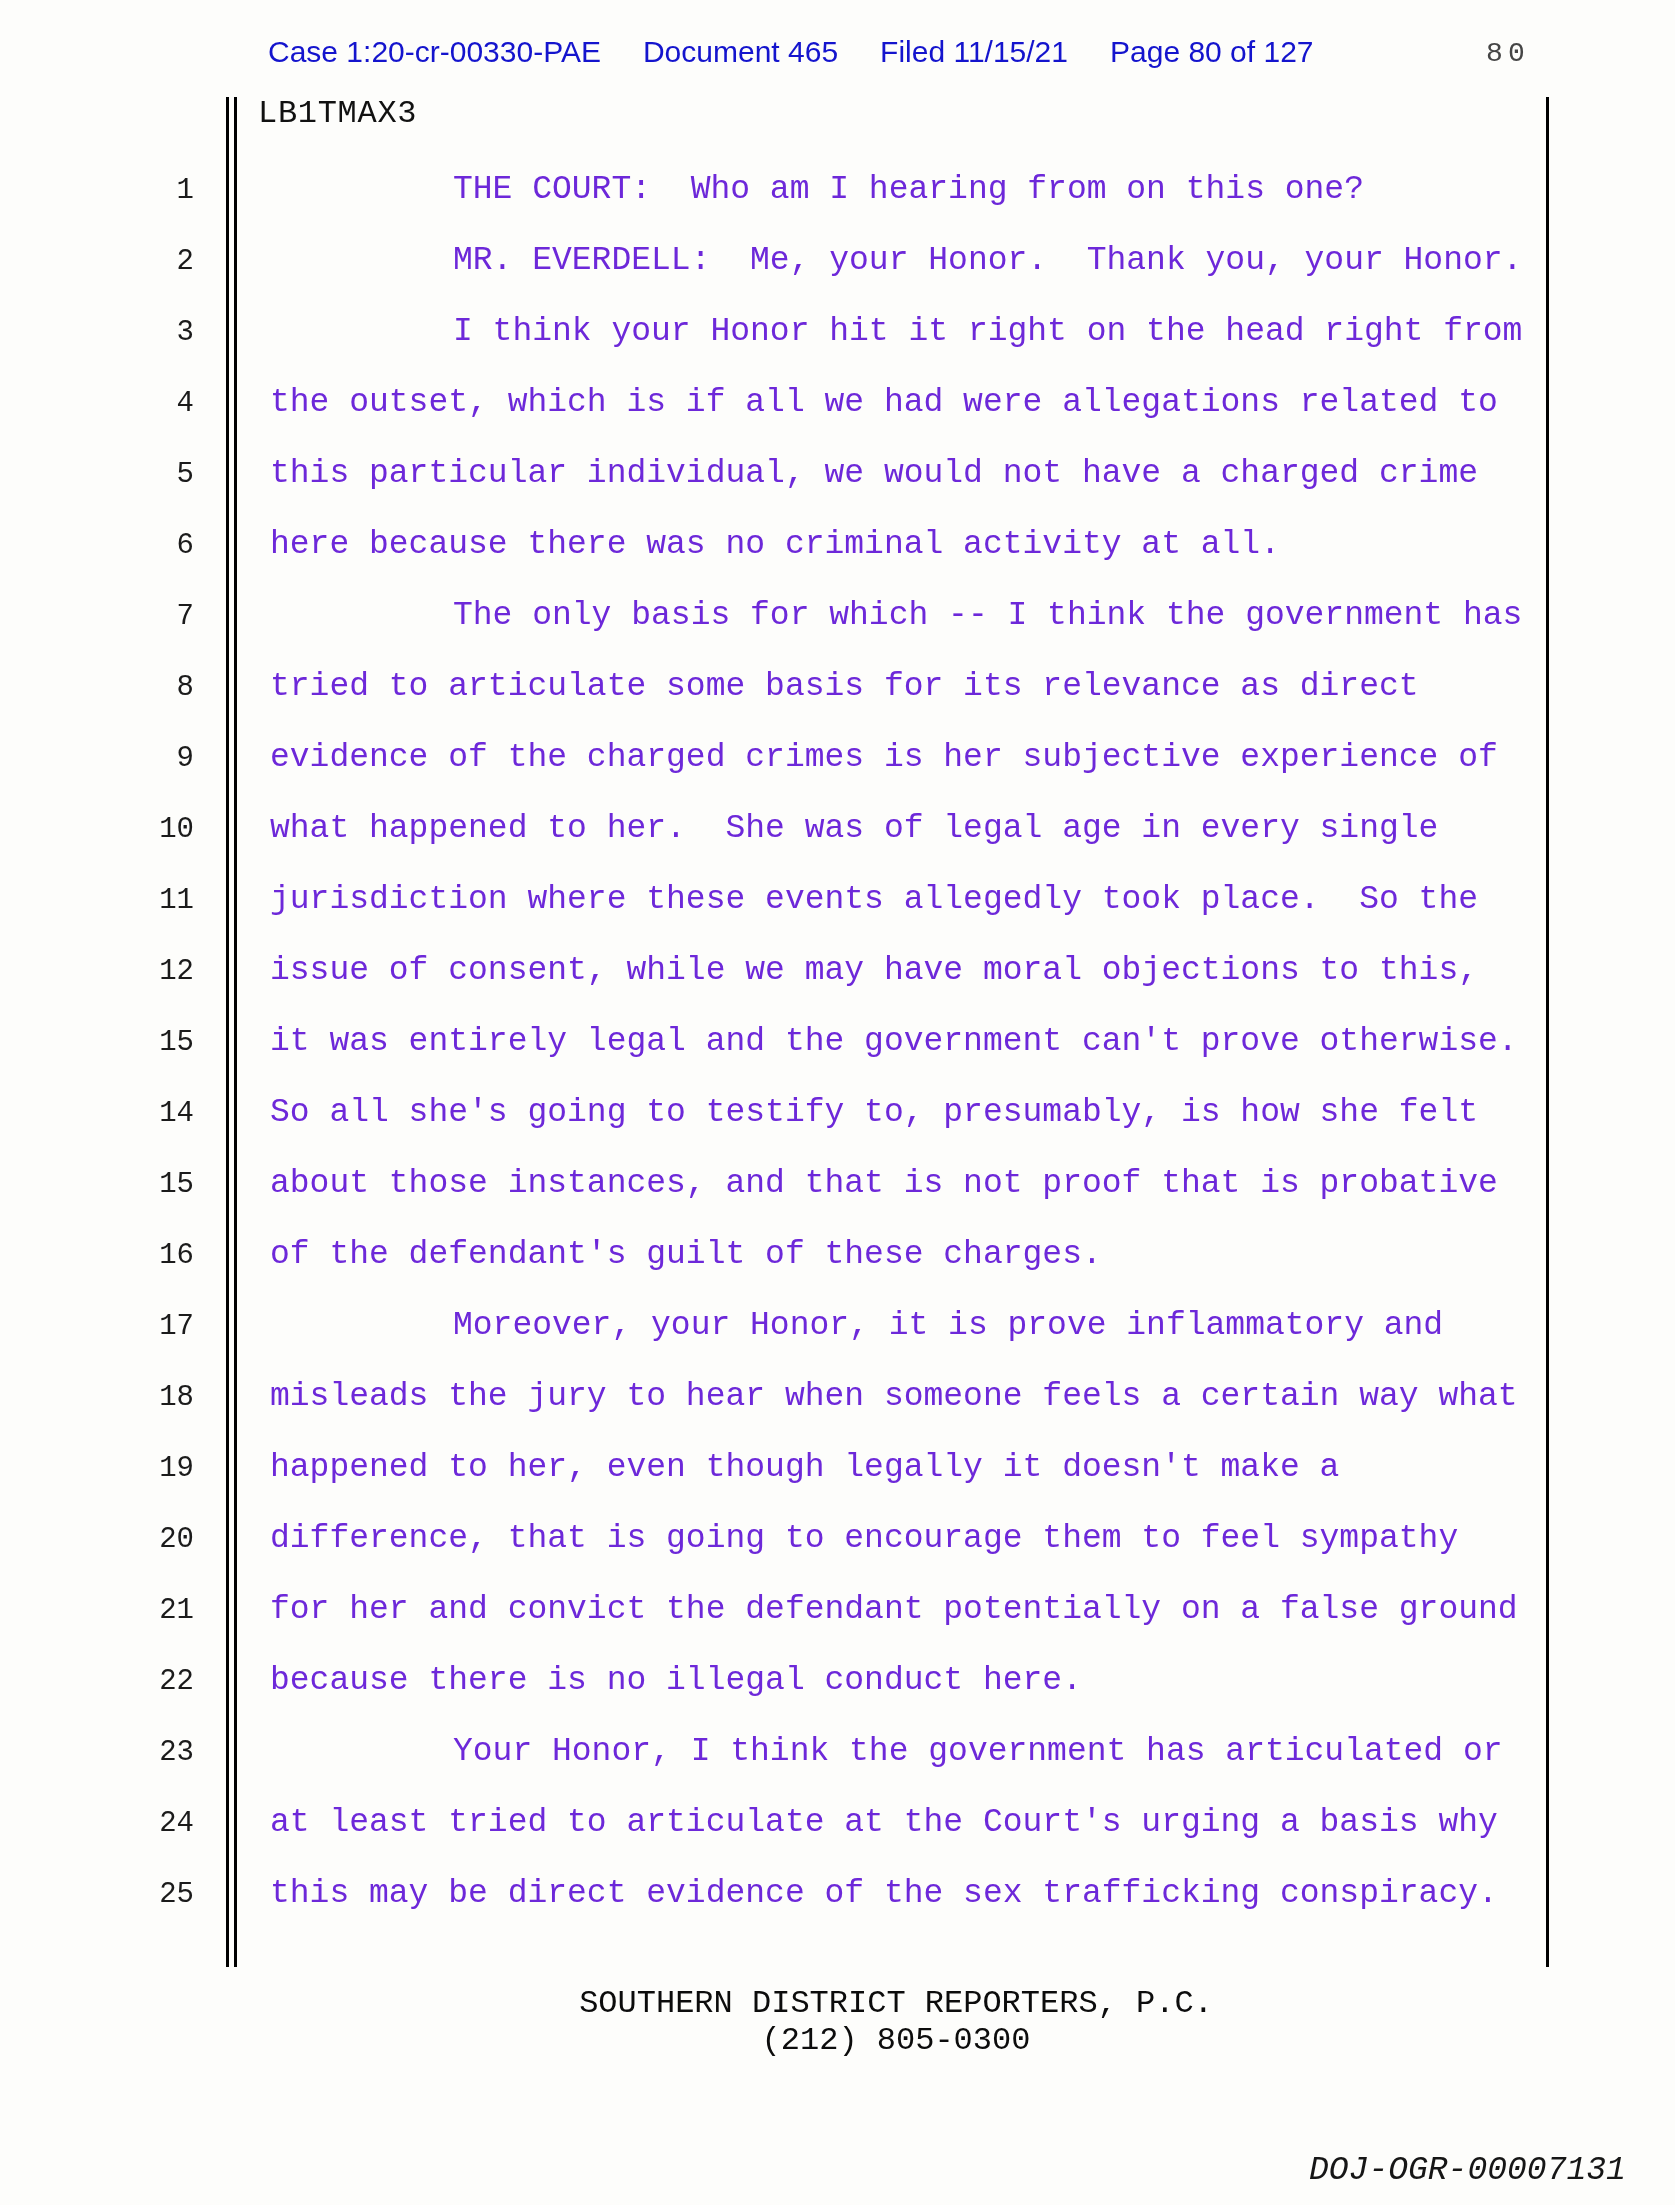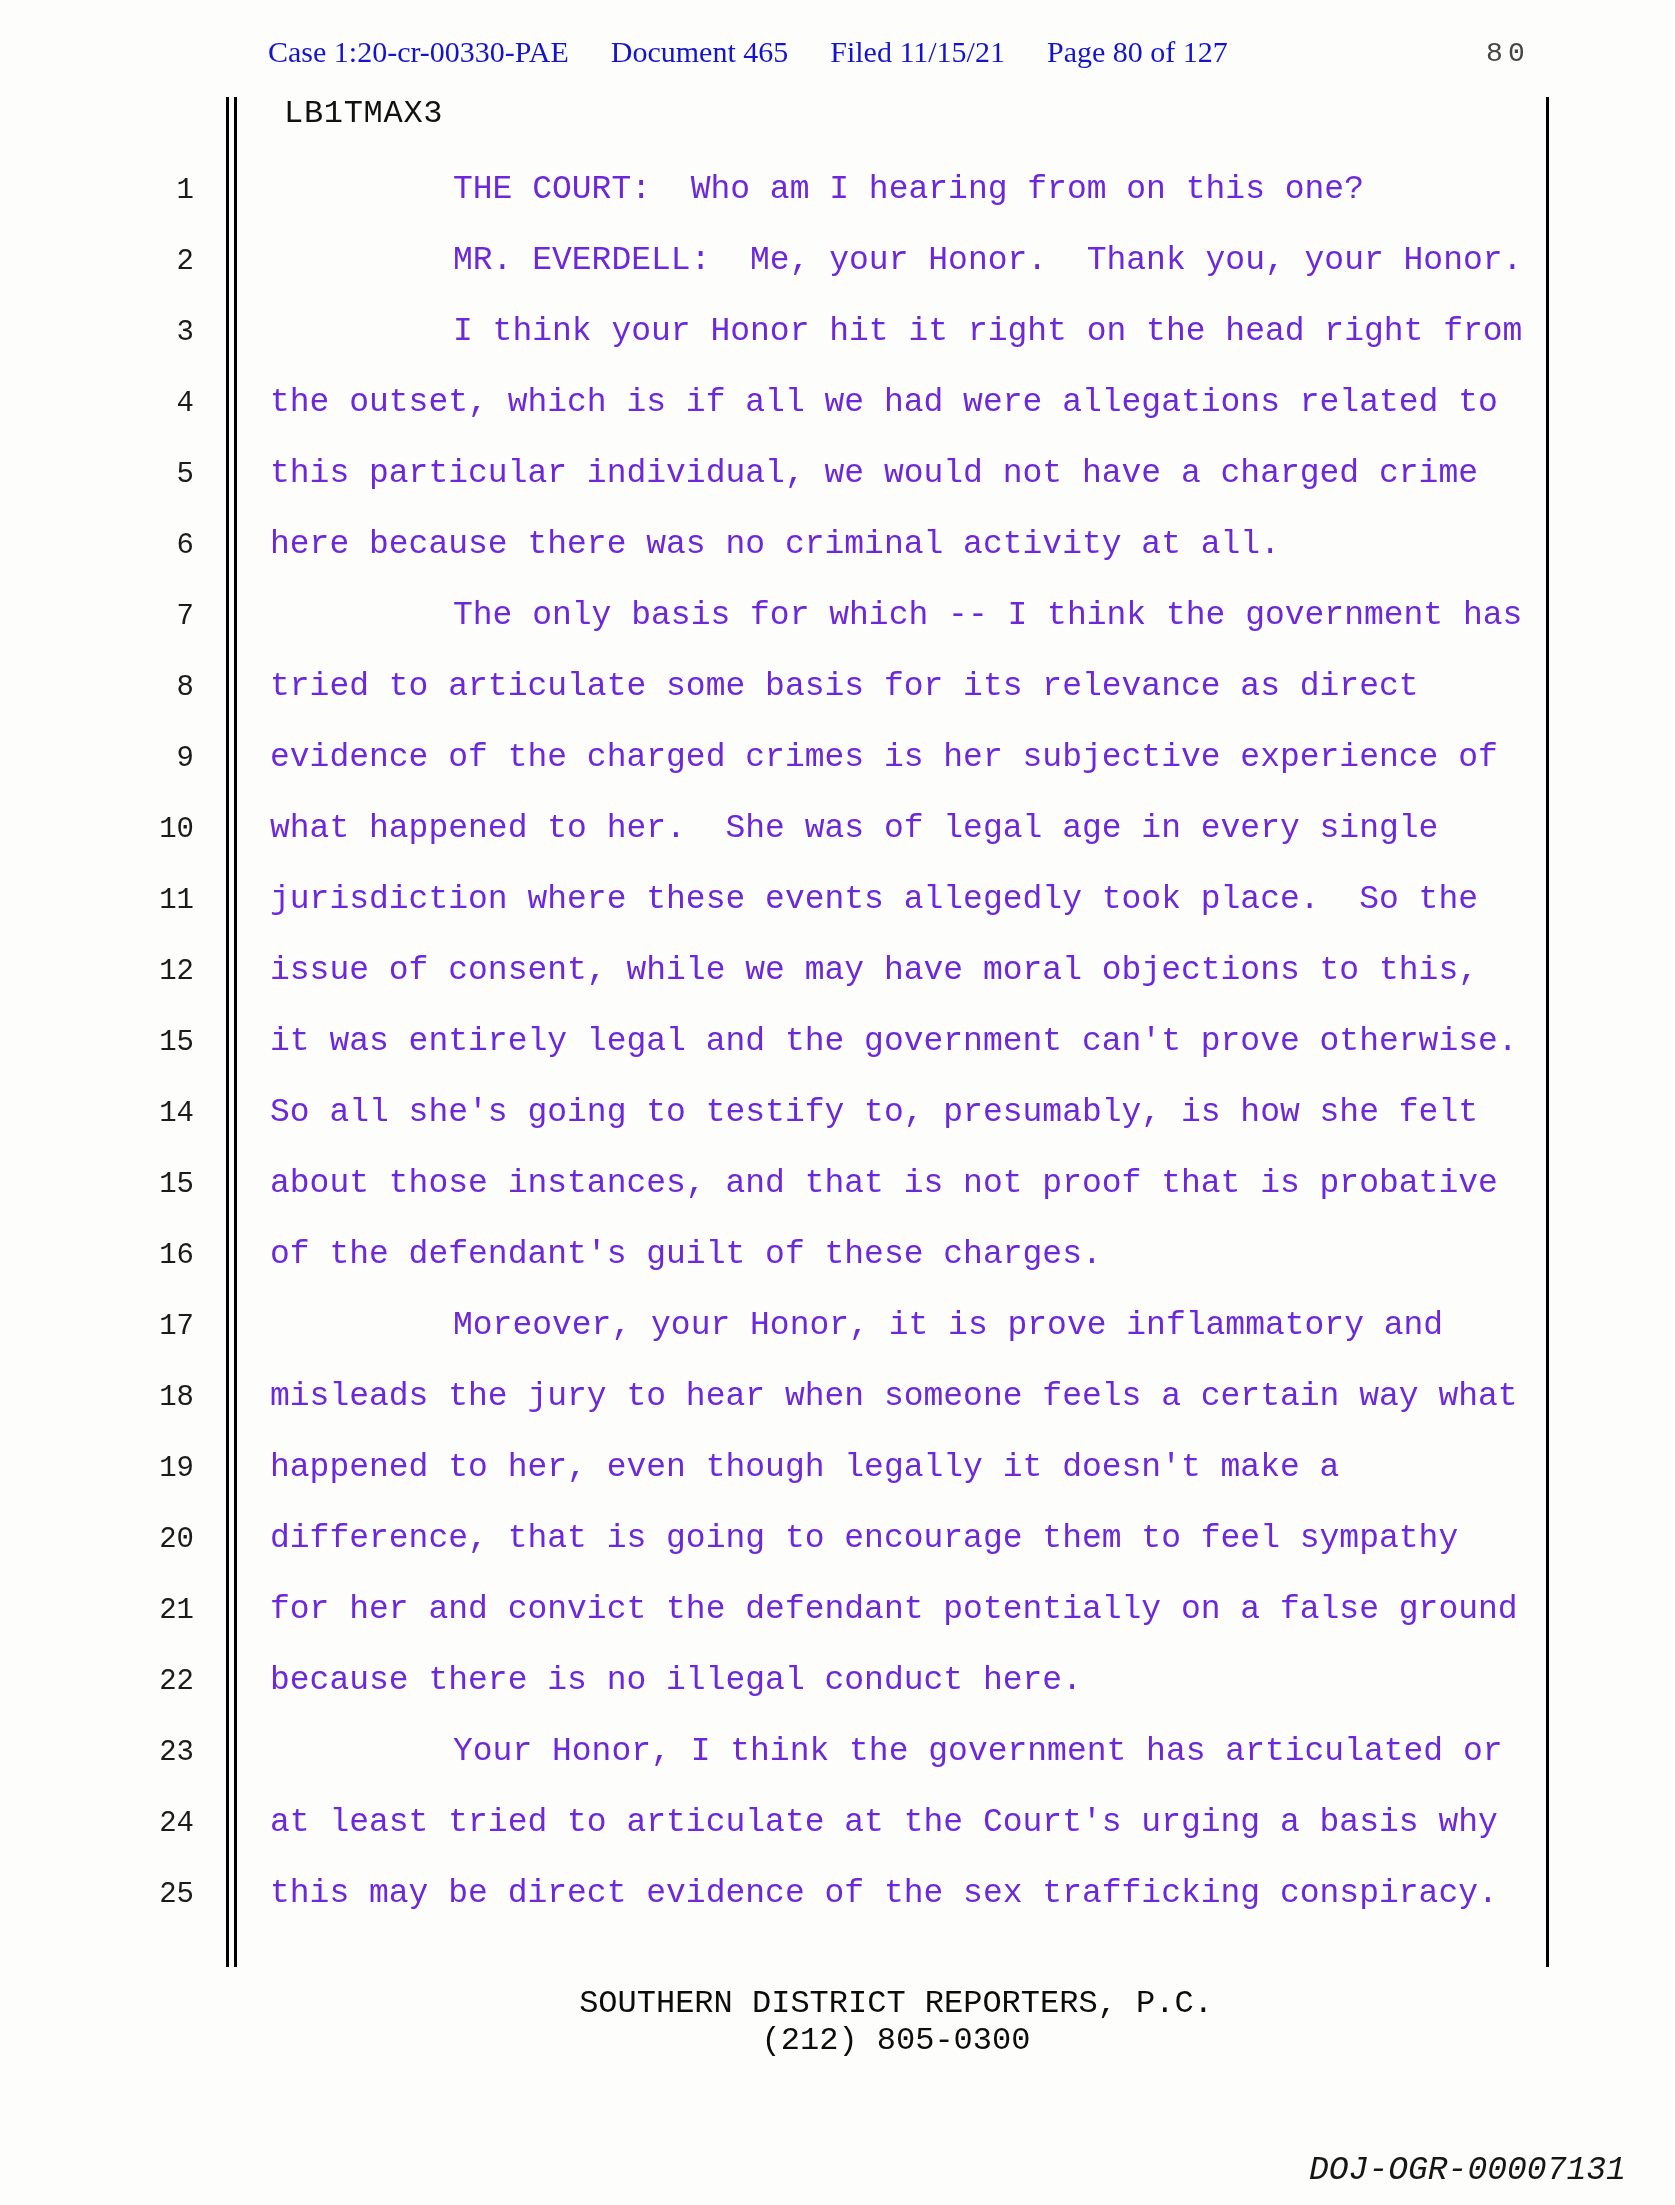--- a/index.html
+++ b/index.html
@@ -28,21 +28,21 @@
     position: absolute;
     left: 1486px;
     top: 38px;
     font-size: 28px;
     letter-spacing: 5.3px;
     color: #454545;
     text-align: center;
   }
   .transcript-id {
     position: absolute;
-    left: 284px;
+    left: 258px;
     top: 95px;
     font-size: 32px;
     letter-spacing: 0.7px;
     color: #111;
   }
   .rule-left {
     position: absolute;
     left: 226px;
     top: 97px;
     height: 1870px;
@@ -102,21 +102,21 @@
     color: #161616;
     white-space: nowrap;
     font-style: italic;
   }
 </style>
 </head>
 <body>
 
 <div class="page">
 
-  <div class="case-header" style="color: rgb(20, 20, 205); font-family: Liberation Serif, serif;">
+  <div class="case-header" style="color: rgb(20, 20, 205);">
     <span>Case 1:20-cr-00330-PAE</span>
     <span>Document 465</span>
     <span>Filed 11/15/21</span>
     <span>Page 80 of 127</span>
   </div>
 
   <div class="header-page-num">80</div>
 
   <div class="transcript-id">LB1TMAX3</div>
 

